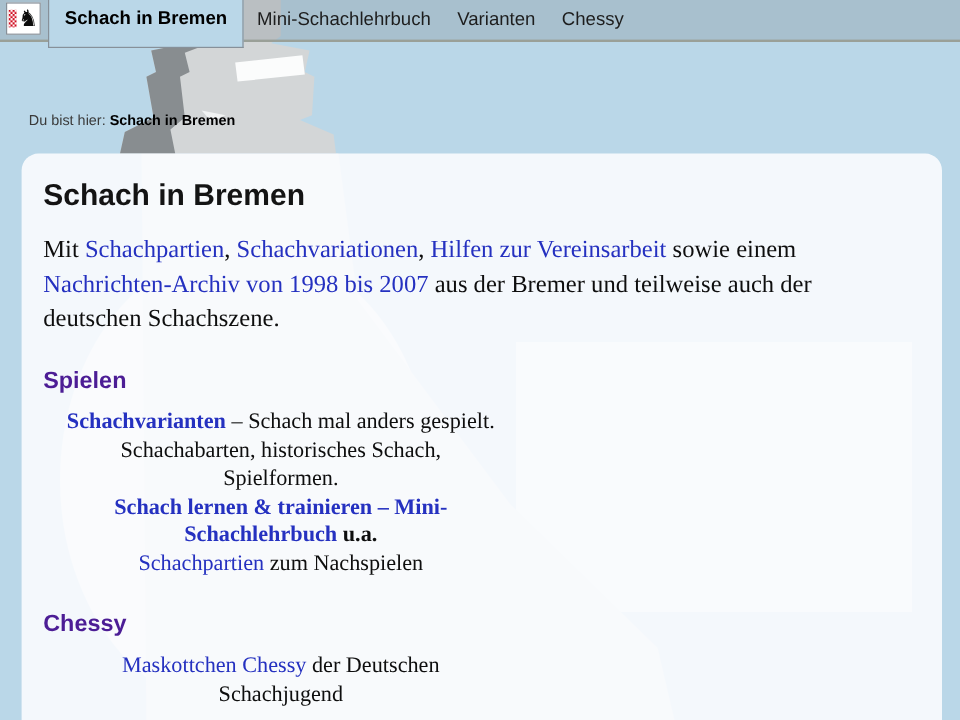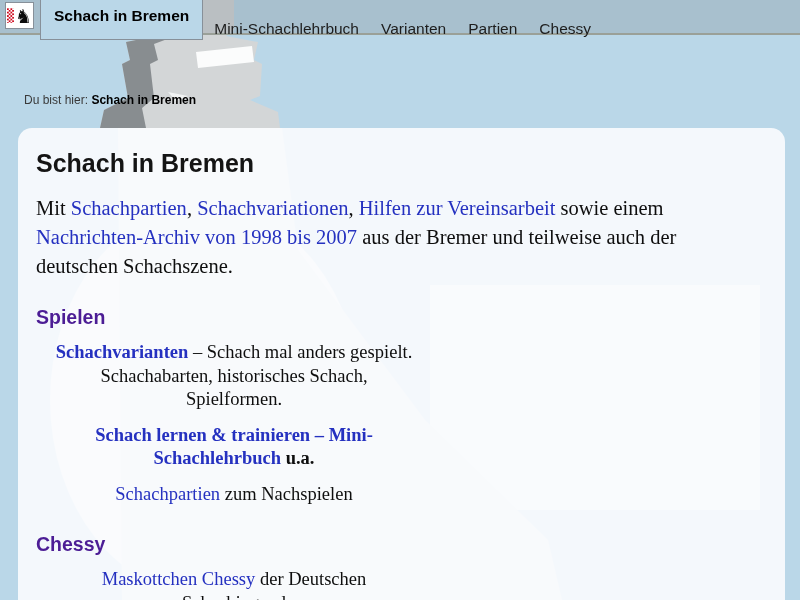--- a/index.html
+++ b/index.html
@@ -24,21 +24,21 @@
     display:flex;align-items:flex-start;
   }
   .logo-box{
     margin:2px 6px 0 5px;width:29px;height:27px;
     border:1px solid var(--tab_border);background:#fff;
     display:flex;align-items:center;justify-content:flex-start;
     padding:1px;cursor:pointer;
   }
   .knight{font-size:19px;line-height:18px;color:#0c0c0c;margin-left:1px;font-family:"DejaVu Sans",sans-serif;}
   .tab{
-    height:37px;line-height:33px;padding:12px 11px;font-size:15.5px;color:#1d1d1d;
+    height:37px;line-height:33px;padding:0 11px;font-size:15.5px;color:#1d1d1d;
     white-space:nowrap;cursor:pointer;
   }
   .tab.active{
     height:40px;line-height:31px;background:var(--page_bg);
     border:1px solid var(--tab_border);border-top:none;
     font-weight:bold;color:#000;padding:0 13px;
   }
   
   .breadcrumb{position:absolute;top:93px;left:24px;z-index:2;font-size:12px;color:#3a3a3a;}
   .breadcrumb b{color:#000;}
@@ -53,21 +53,21 @@
     margin:17px 0 0;width:676px;
     font-family:"Liberation Serif",serif;font-size:20.5px;line-height:29px;color:#0e0e0e;
   }
   .ilnk{color:var(--link);cursor:pointer;}
   h2{margin:26px 0 0;font-size:19.5px;line-height:21px;color:#4c1d95;}
   h2.chessy{margin-top:28px;}
   .linklist{
     margin:13px 0 0 16px;width:364px;
     font-family:"Liberation Serif",serif;font-size:18.5px;line-height:23.5px;color:#0e0e0e;text-align:center;
   }
-  .item{margin-top:12px;}
+  .item{}
   .item:first-child{margin-top:0;}
   .lnk{color:var(--link);cursor:pointer;}
   .b{font-weight:bold;}
 </style>
 </head>
 <body>
 
 <svg class="piece-bg" width="800" height="600" viewBox="0 0 800 600">
   <ellipse cx="205" cy="400" rx="155" ry="195" fill="#eef1f3"></ellipse>
   <rect x="430" y="285" width="330" height="225" fill="#ffffff" opacity="0.6"></rect>
@@ -88,21 +88,20 @@
           <rect y="2.5" width="2.5" height="2.5" fill="#ffffff"></rect>
         </pattern>
       </defs>
       <rect width="10" height="21" fill="url(#chk)"></rect>
     </svg>
     <span class="knight">♞</span>
   </div>
   <div class="tab active">Schach in Bremen</div>
   <div class="tab">Mini-Schachlehrbuch</div>
   <div class="tab">Varianten</div>
-  <div class="tab">Partien</div>
   <div class="tab">Chessy</div>
 </div>
 
 <div class="breadcrumb">
   <span>Du bist hier:</span>
   <b>Schach in Bremen</b>
 </div>
 
 <div class="card">
   <h1>Schach in Bremen</h1>

